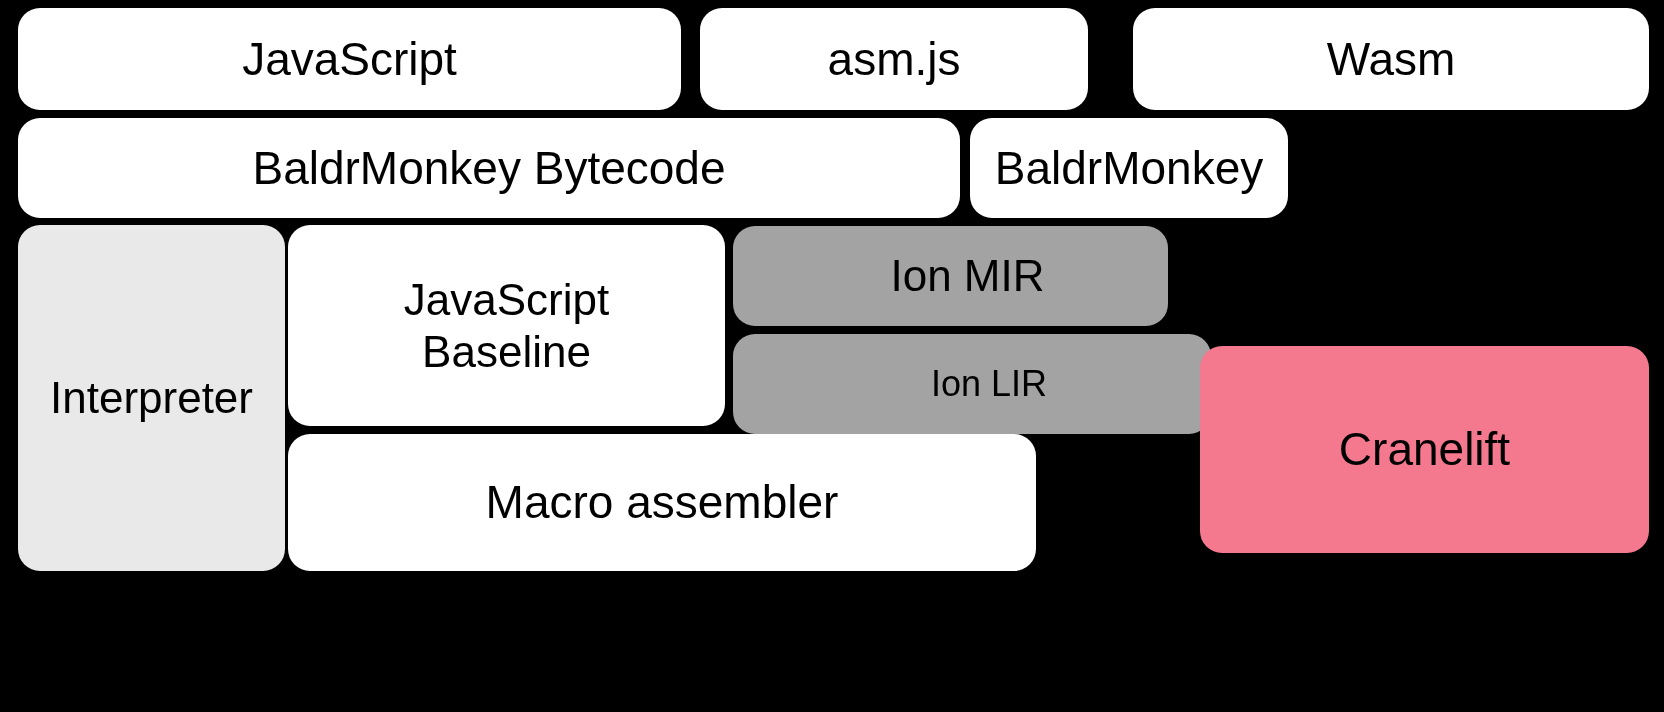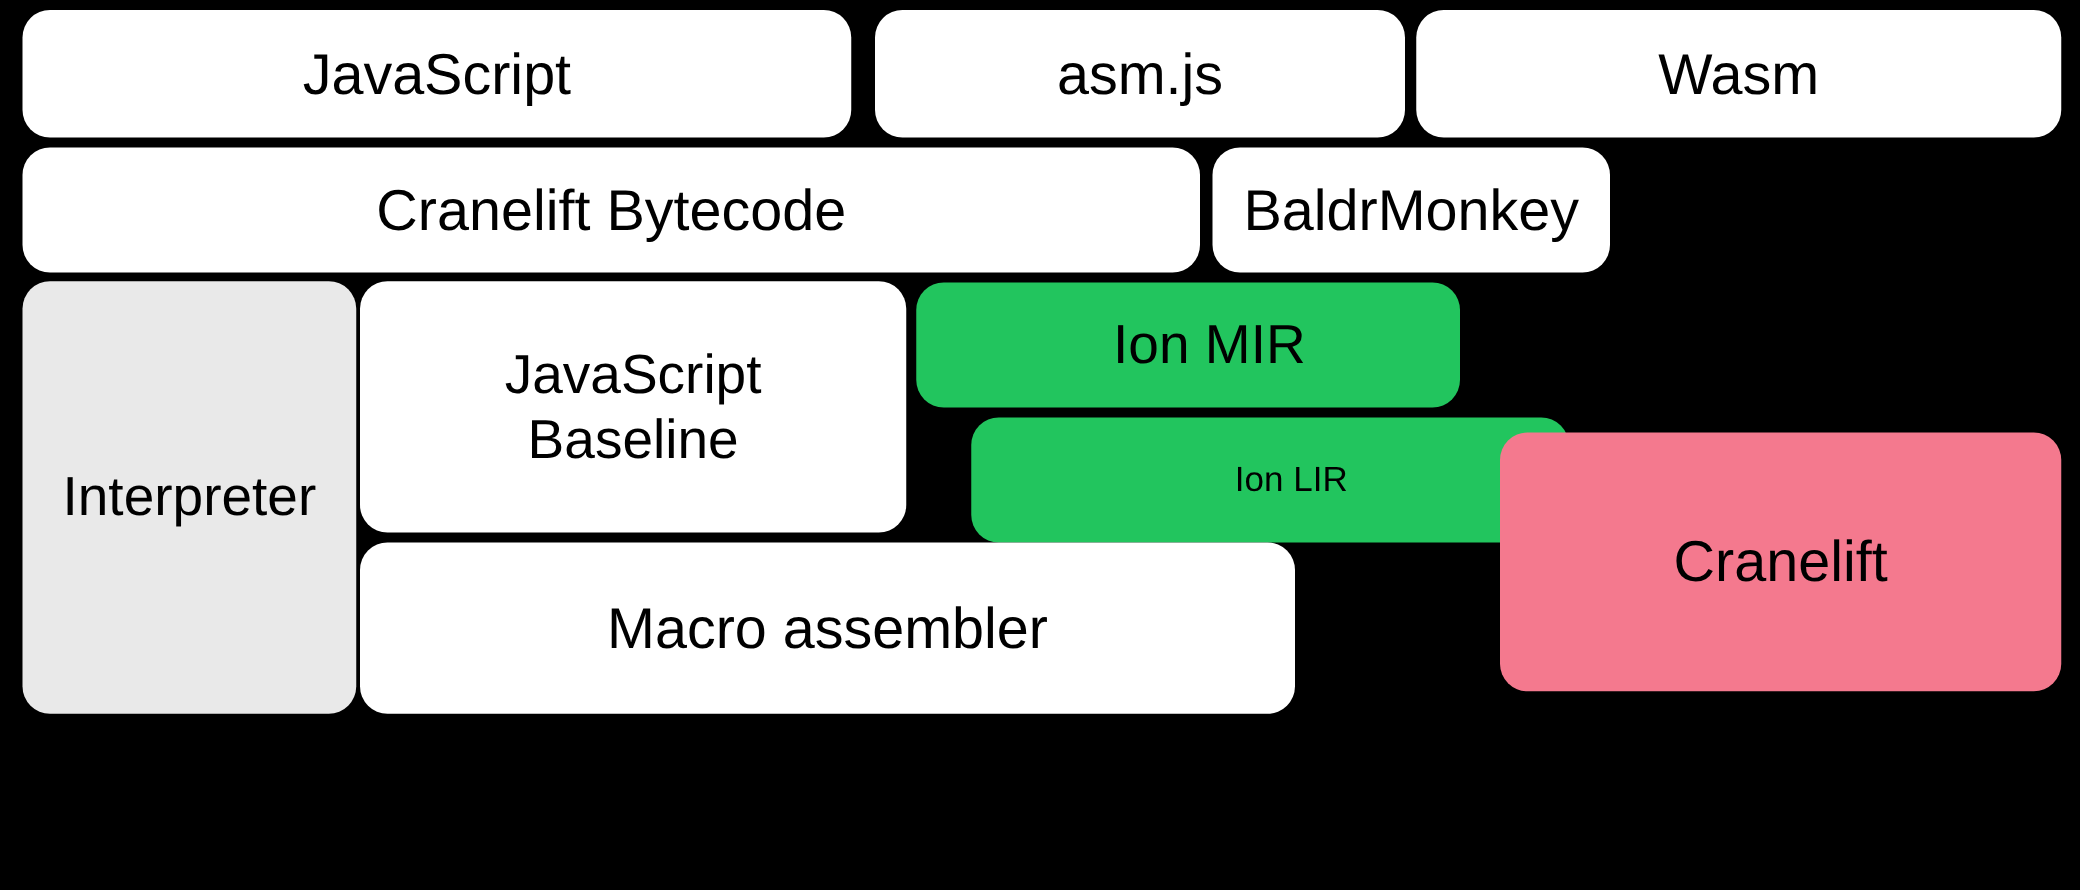--- a/index.html
+++ b/index.html
@@ -26,32 +26,32 @@
     color: #000000;
     font-size: 44px;
     font-weight: 400;
     line-height: 1.18;
     letter-spacing: 0px;
     white-space: pre-line;
     user-select: none;
   }
   .fill-white { background: #ffffff; }
   .fill-gray  { background: #e9e9e9; }
-  .fill-green { background: #22c55e; padding-left: 34px; }
+  .fill-green { background: #a3a3a3; padding-left: 34px; }
   .fill-pink  { background: #f4798e; }
 </style>
 </head>
 <body>
 
 <div id="stage">
     <div class="node fill-white" style="left: 18px; top: 8px; width: 663px; height: 102px; font-size: 46px;">JavaScript</div>
-    <div class="node fill-white" style="left: 700px; top: 8px; width: 424px; height: 102px; font-size: 46px;">asm.js</div>
+    <div class="node fill-white" style="left: 700px; top: 8px; width: 388px; height: 102px; font-size: 46px;">asm.js</div>
     <div class="node fill-white" style="left: 1133px; top: 8px; width: 516px; height: 102px; font-size: 46px; text-align: right;">Wasm</div>
-    <div class="node fill-white" style="left: 18px; top: 118px; width: 942px; height: 100px; font-size: 46px;">Cranelift Bytecode</div>
+    <div class="node fill-white" style="left: 18px; top: 118px; width: 942px; height: 100px; font-size: 46px;">BaldrMonkey Bytecode</div>
     <div class="node fill-white" style="left: 970px; top: 118px; width: 318px; height: 100px; font-size: 46px;">BaldrMonkey</div>
     <div class="node fill-gray" style="left: 18px; top: 225px; width: 267px; height: 346px; font-size: 44px;">Interpreter</div>
     <div class="node fill-white" style="left: 288px; top: 225px; width: 437px; height: 201px; font-size: 44px;">JavaScript
 Baseline</div>
     <div class="node fill-green" style="left: 733px; top: 226px; width: 435px; height: 100px; font-size: 44px;">Ion MIR</div>
-    <div class="node fill-green" style="left: 733px; top: 334px; width: 478px; height: 100px; font-size: 28px; margin-left: 44px;">Ion LIR</div>
+    <div class="node fill-green" style="left: 733px; top: 334px; width: 478px; height: 100px; font-size: 36px;">Ion LIR</div>
     <div class="node fill-pink" style="left: 1200px; top: 346px; width: 449px; height: 207px; font-size: 46px;">Cranelift</div>
     <div class="node fill-white" style="left: 288px; top: 434px; width: 748px; height: 137px; font-size: 46px;">Macro assembler</div>
   </div>
 
 </body></html>

